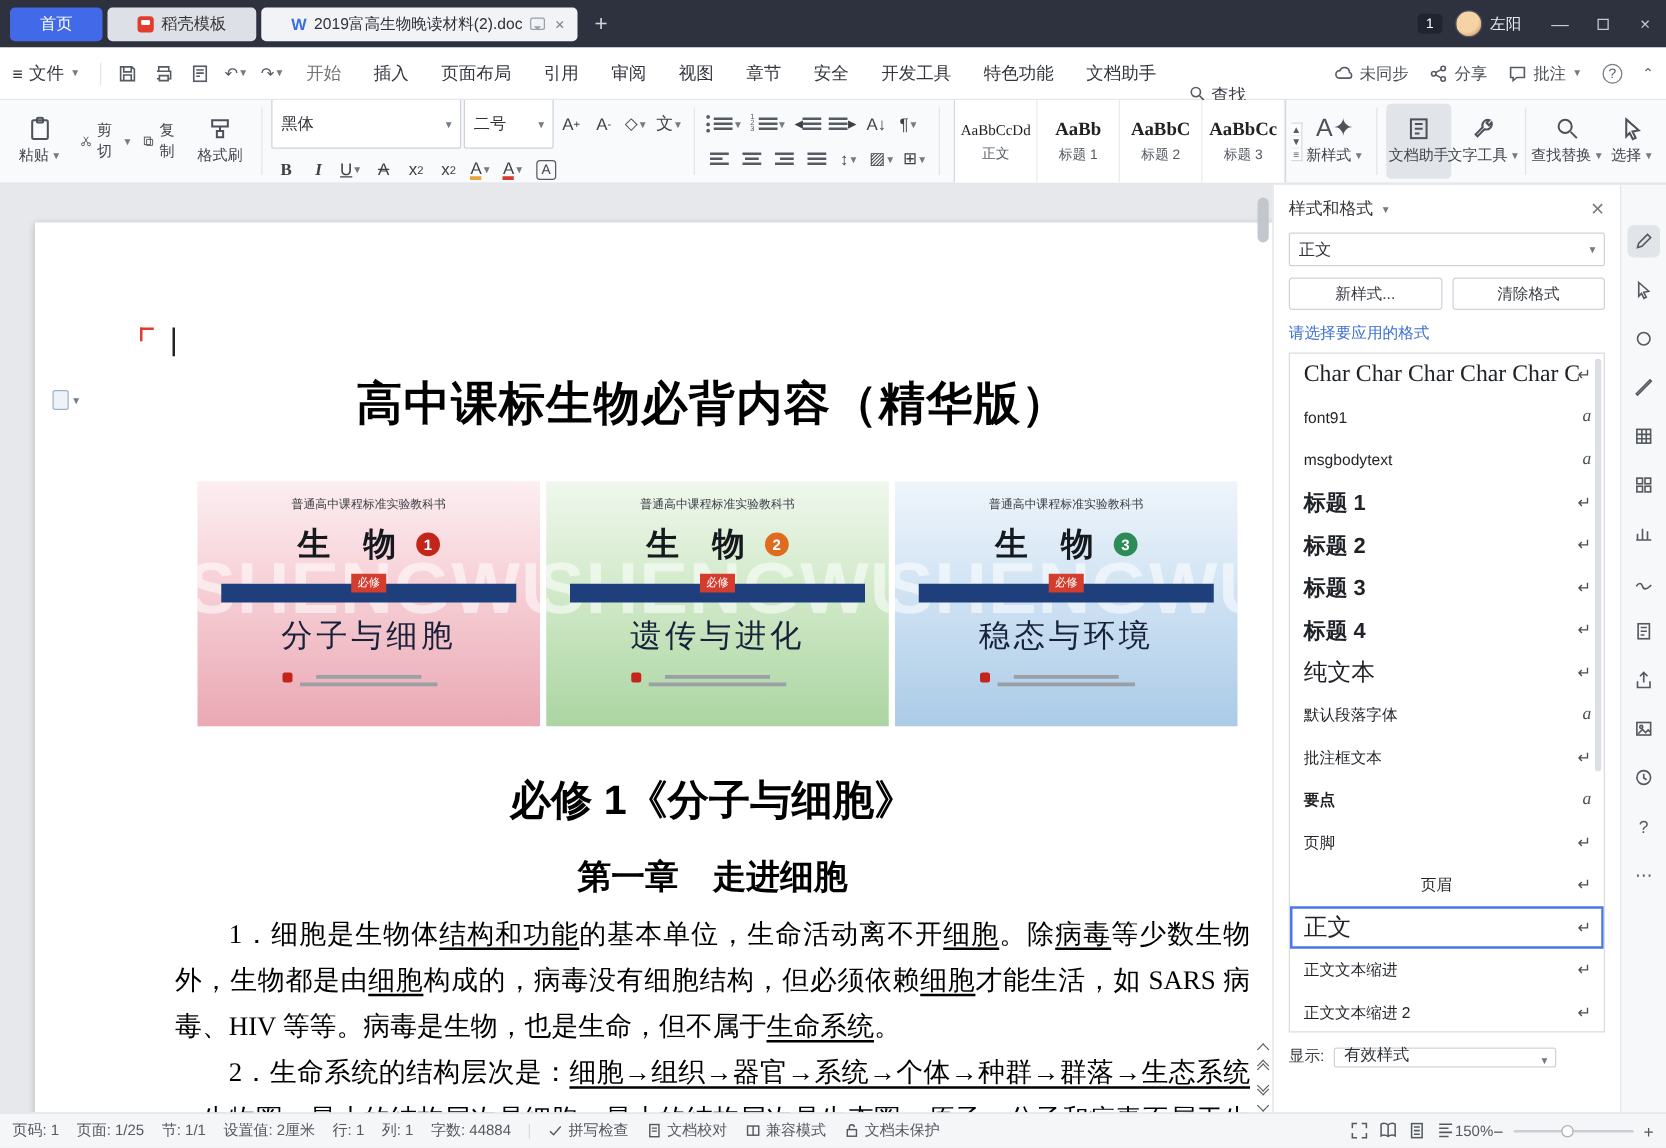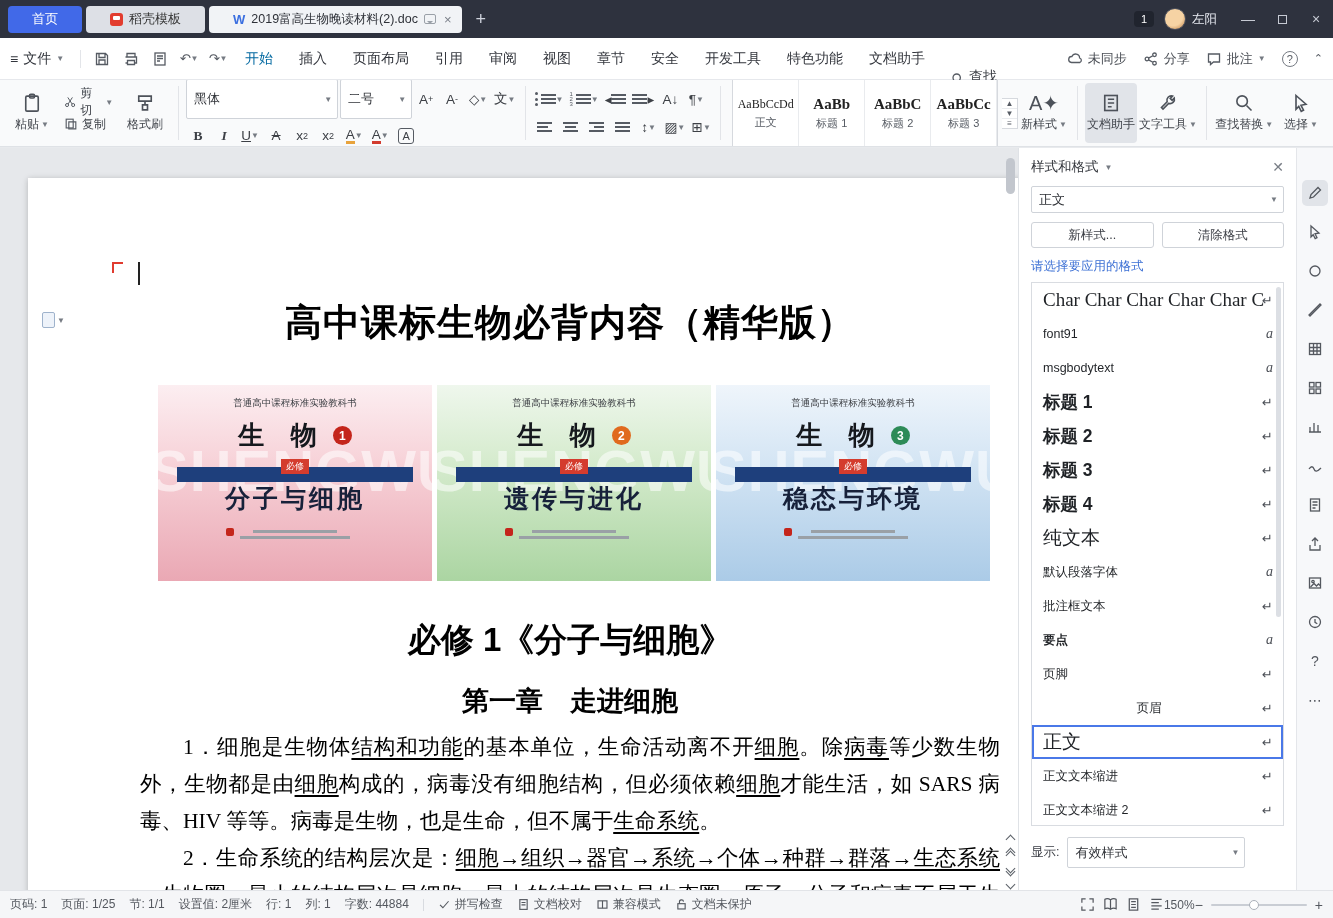--- a/index.html
+++ b/index.html
@@ -31,37 +31,37 @@
 
   
   .menubar { height:42px; background:#fff; border-bottom:1px solid #e6e8ec; display:flex; align-items:center; padding:0 10px; }
   .file-group { display:flex; align-items:center; gap:5px; font-size:14px; color:#33363d; margin-right:8px; }
   .caret { font-size:8px; color:#767b83; }
   .vthin { width:1px; height:18px; background:#e3e5e9; margin:0 8px; }
   .qa { display:flex; align-items:center; gap:3px; margin-right:14px; }
   .qa .qbtn { width:26px; height:26px; display:flex; align-items:center; justify-content:center; border-radius:3px; color:#555a62;}
   .qa .qbtn svg { width:16px; height:16px; stroke:#565b63; fill:none; stroke-width:1.3; }
   .menu-tabs { display:flex; align-items:center; gap:26px; font-size:14px; color:#33363d; }
-  .mtab.active { color:#0369a1; }
-  .find-item { display:flex; align-items:flex-end; gap:4px; margin-left:26px; font-size:14px;margin-top:36px; }
+  .mtab.active { color:#737373; }
+  .find-item { display:flex; align-items:flex-start; gap:4px; margin-left:26px; font-size:14px;margin-top:36px; }
   .find-item svg { width:14px; height:14px; stroke:#565b63; fill:none; stroke-width:1.5; }
   .menubar .right { margin-left:auto; display:flex; align-items:center; gap:16px; font-size:13px; color:#4a4e55; }
   .mr-item { display:flex; align-items:center; gap:5px; }
   .mr-item svg { width:16px; height:16px; stroke:#565b63; fill:none; stroke-width:1.3; }
   .help-circ { width:16px; height:16px; border-radius:50%; border:1.3px solid #767b83; display:flex; align-items:center; justify-content:center; font-size:11px; color:#565b63;}
   .collapse-ic { font-size:11px; color:#565b63; }
 
   
   .ribbon { height:67px; background:#f9fafb; border-bottom:1px solid #dfe2e6; display:flex; align-items:center; padding:0 6px; overflow:hidden; }
   .bigbtn { min-width:52px; height:60px; display:flex; flex-direction:column; align-items:center; justify-content:center; gap:3px; border-radius:4px; font-size:12px; color:#41454c; padding:0 4px; }
   .bigbtn.active { background:#e1e4e9; }
   .bigbtn .bic { font-size:20px; line-height:20px; color:#4d525a; }
   .bigbtn svg { width:20px; height:20px; stroke:#4d525a; fill:none; stroke-width:1.3; }
   .blabel { display:flex; align-items:center; gap:2px; white-space:nowrap; }
-  .minicol { display:flex; flex-direction:column; gap:0; margin:0 2px; }
+  .minicol { display:flex; flex-direction:row; gap:0; margin:0 2px; }
   .minibtn { display:flex; align-items:center; gap:4px; font-size:12px; color:#41454c; height:22px; padding:0 4px; border-radius:3px; }
   .minibtn svg { width:14px; height:14px; stroke:#565b63; fill:none; stroke-width:1.3; }
   .vsep { width:1px; height:54px; background:#e2e4e8; margin:0 7px; flex:none; }
   .grp { display:flex; flex-direction:column; justify-content:center; gap:5px; }
   .r { display:flex; align-items:center; gap:2px; }
   .combo { display:flex; align-items:center; justify-content:space-between; border:1px solid #cfd3d9; background:#fff; height:40px; padding:0 5px 0 7px; font-size:13px; color:#2f3237; border-radius:2px; }
   .combo .caret { margin-left:6px; }
   .sb { min-width:24px; height:23px; display:flex; align-items:center; justify-content:center; border-radius:3px; font-size:13.5px; color:#3d4046; padding:0 2px; }
   .sb b { font-family:"Liberation Serif","DejaVu Serif",serif; }
   .sb .red-under { display:inline-block; border-bottom:3px solid #d23b2e; line-height:13px; }
@@ -101,21 +101,21 @@
   .cover.c2 { background:linear-gradient(180deg,#eff7ed 0%,#d5ebcd 40%,#abd5a2 100%); }
   .cover.c3 { background:linear-gradient(180deg,#eff5fb 0%,#d4e5f4 40%,#abcbe7 100%); }
   .wm { position:absolute; left:-8px; top:52px; font-size:58px; font-weight:bold; color:rgba(255,255,255,.55); letter-spacing:1px; white-space:nowrap; }
   .series { margin-top:12px; font-size:9.5px; color:#3a3d42; position:relative; }
   .subj-row { position:relative; margin-top:8px; display:flex; align-items:center; gap:6px; }
   .subj { font-size:26px; font-weight:bold; color:#15181d; letter-spacing:10px; font-family:"Liberation Serif","DejaVu Serif",serif; }
   .badge { width:19px; height:19px; border-radius:50%; color:#fff; font-size:12px; font-weight:bold; display:flex; align-items:center; justify-content:center; flex:none; }
   .b1 { background:#c4251b; } .b2 { background:#e06a1e; } .b3 { background:#2d8b57; }
   .band { position:relative; width:86%; height:15px; background:#1e3f7c; margin-top:14px; }
   .bandtag { position:absolute; left:50%; top:-8px; transform:translateX(-50%); background:#d43c2e; color:#fff; font-size:9px; padding:1px 5px; white-space:nowrap; }
-  .bookname { position:relative; margin-top:0; font-size:25px; font-weight:bold; color:#17213a; letter-spacing:3px; }
+  .bookname { position:relative; margin-top:10px; font-size:25px; font-weight:normal; color:#17213a; letter-spacing:3px; }
   .publines { position:relative; margin-top:12px; }
   .publines i { display:block; height:3px; background:#9aa0a6; margin:3px auto; }
   .publines i:nth-child(1){ width:84px; } .publines i:nth-child(2){ width:110px; }
   .publines:after { content:""; position:absolute; left:-14px; top:1px; width:8px; height:8px; background:#c4251b; border-radius:2px; }
   .h1-line { position:absolute; left:112px; top:440px; width:860px; text-align:center; font-size:33px; font-weight:bold; color:#000; }
   .h2-line { position:absolute; left:112px; top:505px; width:860px; text-align:center; font-size:27px; font-weight:bold; color:#000; }
   .body-text { position:absolute; left:112px; top:551px; width:860px; font-family:"Liberation Serif","DejaVu Serif",serif; font-size:21.5px; line-height:37px; color:#000; text-align:justify; }
   .body-text p { text-indent:2em; }
   .u { text-decoration:underline; text-underline-offset:4px; }
 
@@ -144,21 +144,21 @@
   .si .mk.a { font-family:"Liberation Serif","DejaVu Serif",serif; font-style:italic; font-size:14px; }
   .si.serif .lbl { font-family:"Liberation Serif","DejaVu Serif",serif; }
   .si.hd .lbl { font-weight:bold; font-size:17.5px; }
   .si.bold .lbl { font-weight:bold; }
   .si.small .lbl { font-size:12.5px; }
   .si.center { justify-content:center; }
   .si.sel { border-color:#4a78e8; }
   .sp-scroll { position:absolute; right:1px; top:2px; bottom:2px; width:7px; }
   .sp-thumb { position:absolute; left:1px; right:1px; top:2px; height:330px; background:#dcdfe4; border-radius:3px; }
   .sp-showrow { display:flex; align-items:center; gap:8px; padding:11px 0; font-size:12.5px; color:#3a3d44; }
-  .sp-showrow .combo { width:178px; height:31px; }
+  .sp-showrow .combo { width:178px; height:16px;align-items:flex-end; }
 
   
   .rightstrip { width:37px; background:#f7f8fa; border-left:1px solid #e4e6ea; height:100%; display:flex; flex-direction:column; align-items:center; padding-top:32px; gap:13px; flex:none; }
   .rs-ic { width:26px; height:26px; display:flex; align-items:center; justify-content:center; border-radius:5px; color:#54585f; font-size:14px; }
   .rs-ic svg { width:16px; height:16px; stroke:#54585f; fill:none; stroke-width:1.3; }
   .rs-ic.active { background:#e1e4e9; }
 
   
   .statusbar { position:absolute; left:0; right:0; bottom:0; height:28px; background:#f5f6f8; border-top:1px solid #e2e4e8; display:flex; align-items:center; padding:0 10px; font-size:12px; color:#54585f; gap:14px; }
   .ssep { width:1px; height:12px; background:#d8dbe0; }

